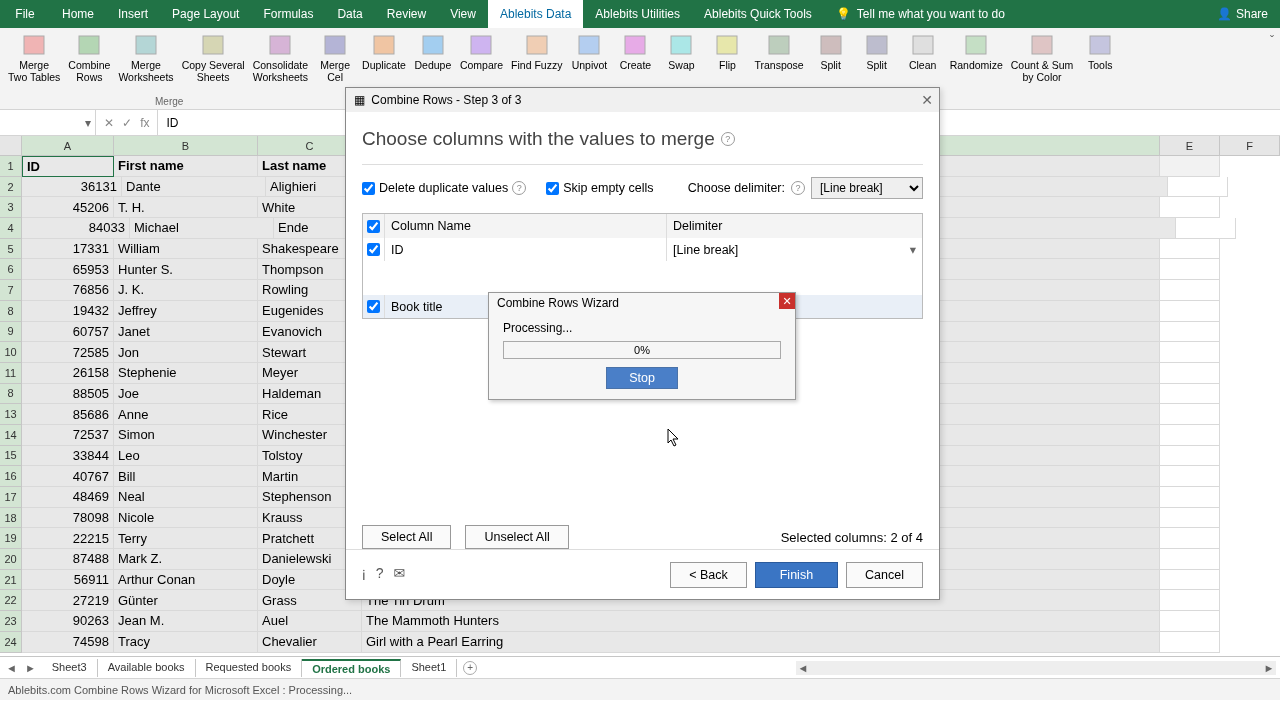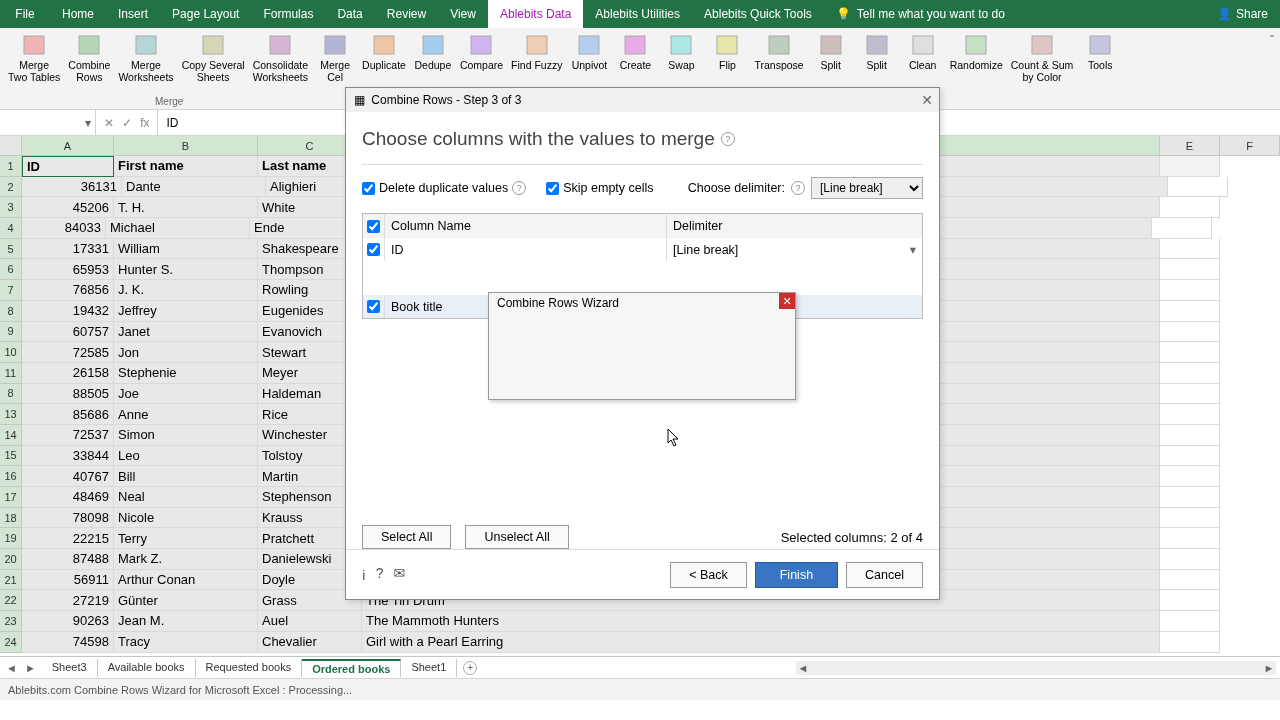--- a/index.html
+++ b/index.html
@@ -2,21 +2,21 @@
 <html><head>
 <meta charset="utf-8">
 <style>
 * { margin: 0; padding: 0; box-sizing: border-box; font-family: 'Segoe UI', Tahoma, sans-serif; }
 body { width: 1280px; height: 720px; overflow: hidden; background: #fff; font-size: 12px; position: relative; }
 
 
 .ribbon-tabs { background: #217346; height: 28px; display: flex; align-items: stretch; color: #fff; }
 .ribbon-tabs .file { width: 50px; display: flex; align-items: center; justify-content: center; font-size: 12px; }
 .ribbon-tabs .tab { padding: 0 12px; display: flex; align-items: center; justify-content: center; font-size: 12px; cursor: pointer; }
-.ribbon-tabs .tab.active { background: #fff; color: #a21caf; }
+.ribbon-tabs .tab.active { background: #fff; color: #0369a1; }
 .ribbon-tabs .tell-me { display: flex; align-items: center; padding-left: 12px; flex: 1; font-size: 12px; }
 .ribbon-tabs .tell-me .bulb { margin-right: 6px; }
 .ribbon-tabs .share { padding: 0 12px; display: flex; align-items: center; font-size: 12px; gap: 4px; }
 
 
 .ribbon-toolbar { height: 82px; background: #f3f3f3; border-bottom: 1px solid #d4d4d4; display: flex; padding: 2px 4px 0; position: relative; }
 .ribbon-group { display: flex; align-items: flex-start; }
 .ribbon-btn { display: flex; flex-direction: column; align-items: center; justify-content: flex-start; padding: 2px 4px; font-size: 10.5px; text-align: center; cursor: pointer; min-width: 46px; }
 .ribbon-btn .icon { width: 28px; height: 26px; margin-bottom: 2px; display: flex; align-items: center; justify-content: center; }
 .ribbon-btn .lbl { line-height: 1.1; white-space: pre-line; }
@@ -358,21 +358,21 @@
       <div class="row sel">
         <div class="row-h">3</div>
         <div class="cell sel-range num" style="width: 92px;">45206</div>
         <div class="cell sel-range" style="width: 144px;">T. H.</div>
         <div class="cell sel-range" style="width: 104px;">White</div>
         <div class="cell sel-range" style="width: 798px;"></div>
         <div class="cell" style="width: 60px;"></div>
       </div>
       <div class="row sel">
         <div class="row-h">4</div>
-        <div class="cell sel-range num" style="width: 84px;">84033</div>
+        <div class="cell sel-range num" style="width: 108px;">84033</div>
         <div class="cell sel-range" style="width: 144px;">Michael</div>
         <div class="cell sel-range" style="width: 104px;">Ende</div>
         <div class="cell sel-range" style="width: 798px;"></div>
         <div class="cell" style="width: 60px;"></div>
       </div>
       <div class="row sel">
         <div class="row-h">5</div>
         <div class="cell sel-range num" style="width: 92px;">17331</div>
         <div class="cell sel-range" style="width: 144px;">William</div>
         <div class="cell sel-range" style="width: 104px;">Shakespeare</div>
@@ -631,19 +631,26 @@
       <button class="btn">Cancel</button>
     </div>
   </div>
 </div>
 
 <div class="progress-dialog">
   <div class="pd-title">
     <span>Combine Rows Wizard</span>
     <span class="pd-close">✕</span>
   </div>
+  <div class="pd-body">
+    <div class="pd-status">Processing...</div>
+    <div class="pd-bar">
+      <span>0%</span>
+    </div>
+    <button class="pd-stop">Stop</button>
+  </div>
 </div>
 
 <div class="cursor-arrow">
   <svg width="14" height="20">
       <path d="M1 1 L1 15 L4 12 L7 18 L9 17 L6 11 L11 11 Z" fill="#fff" stroke="#000" stroke-width="1"></path>
     </svg>
 </div>
 
 </body></html>

